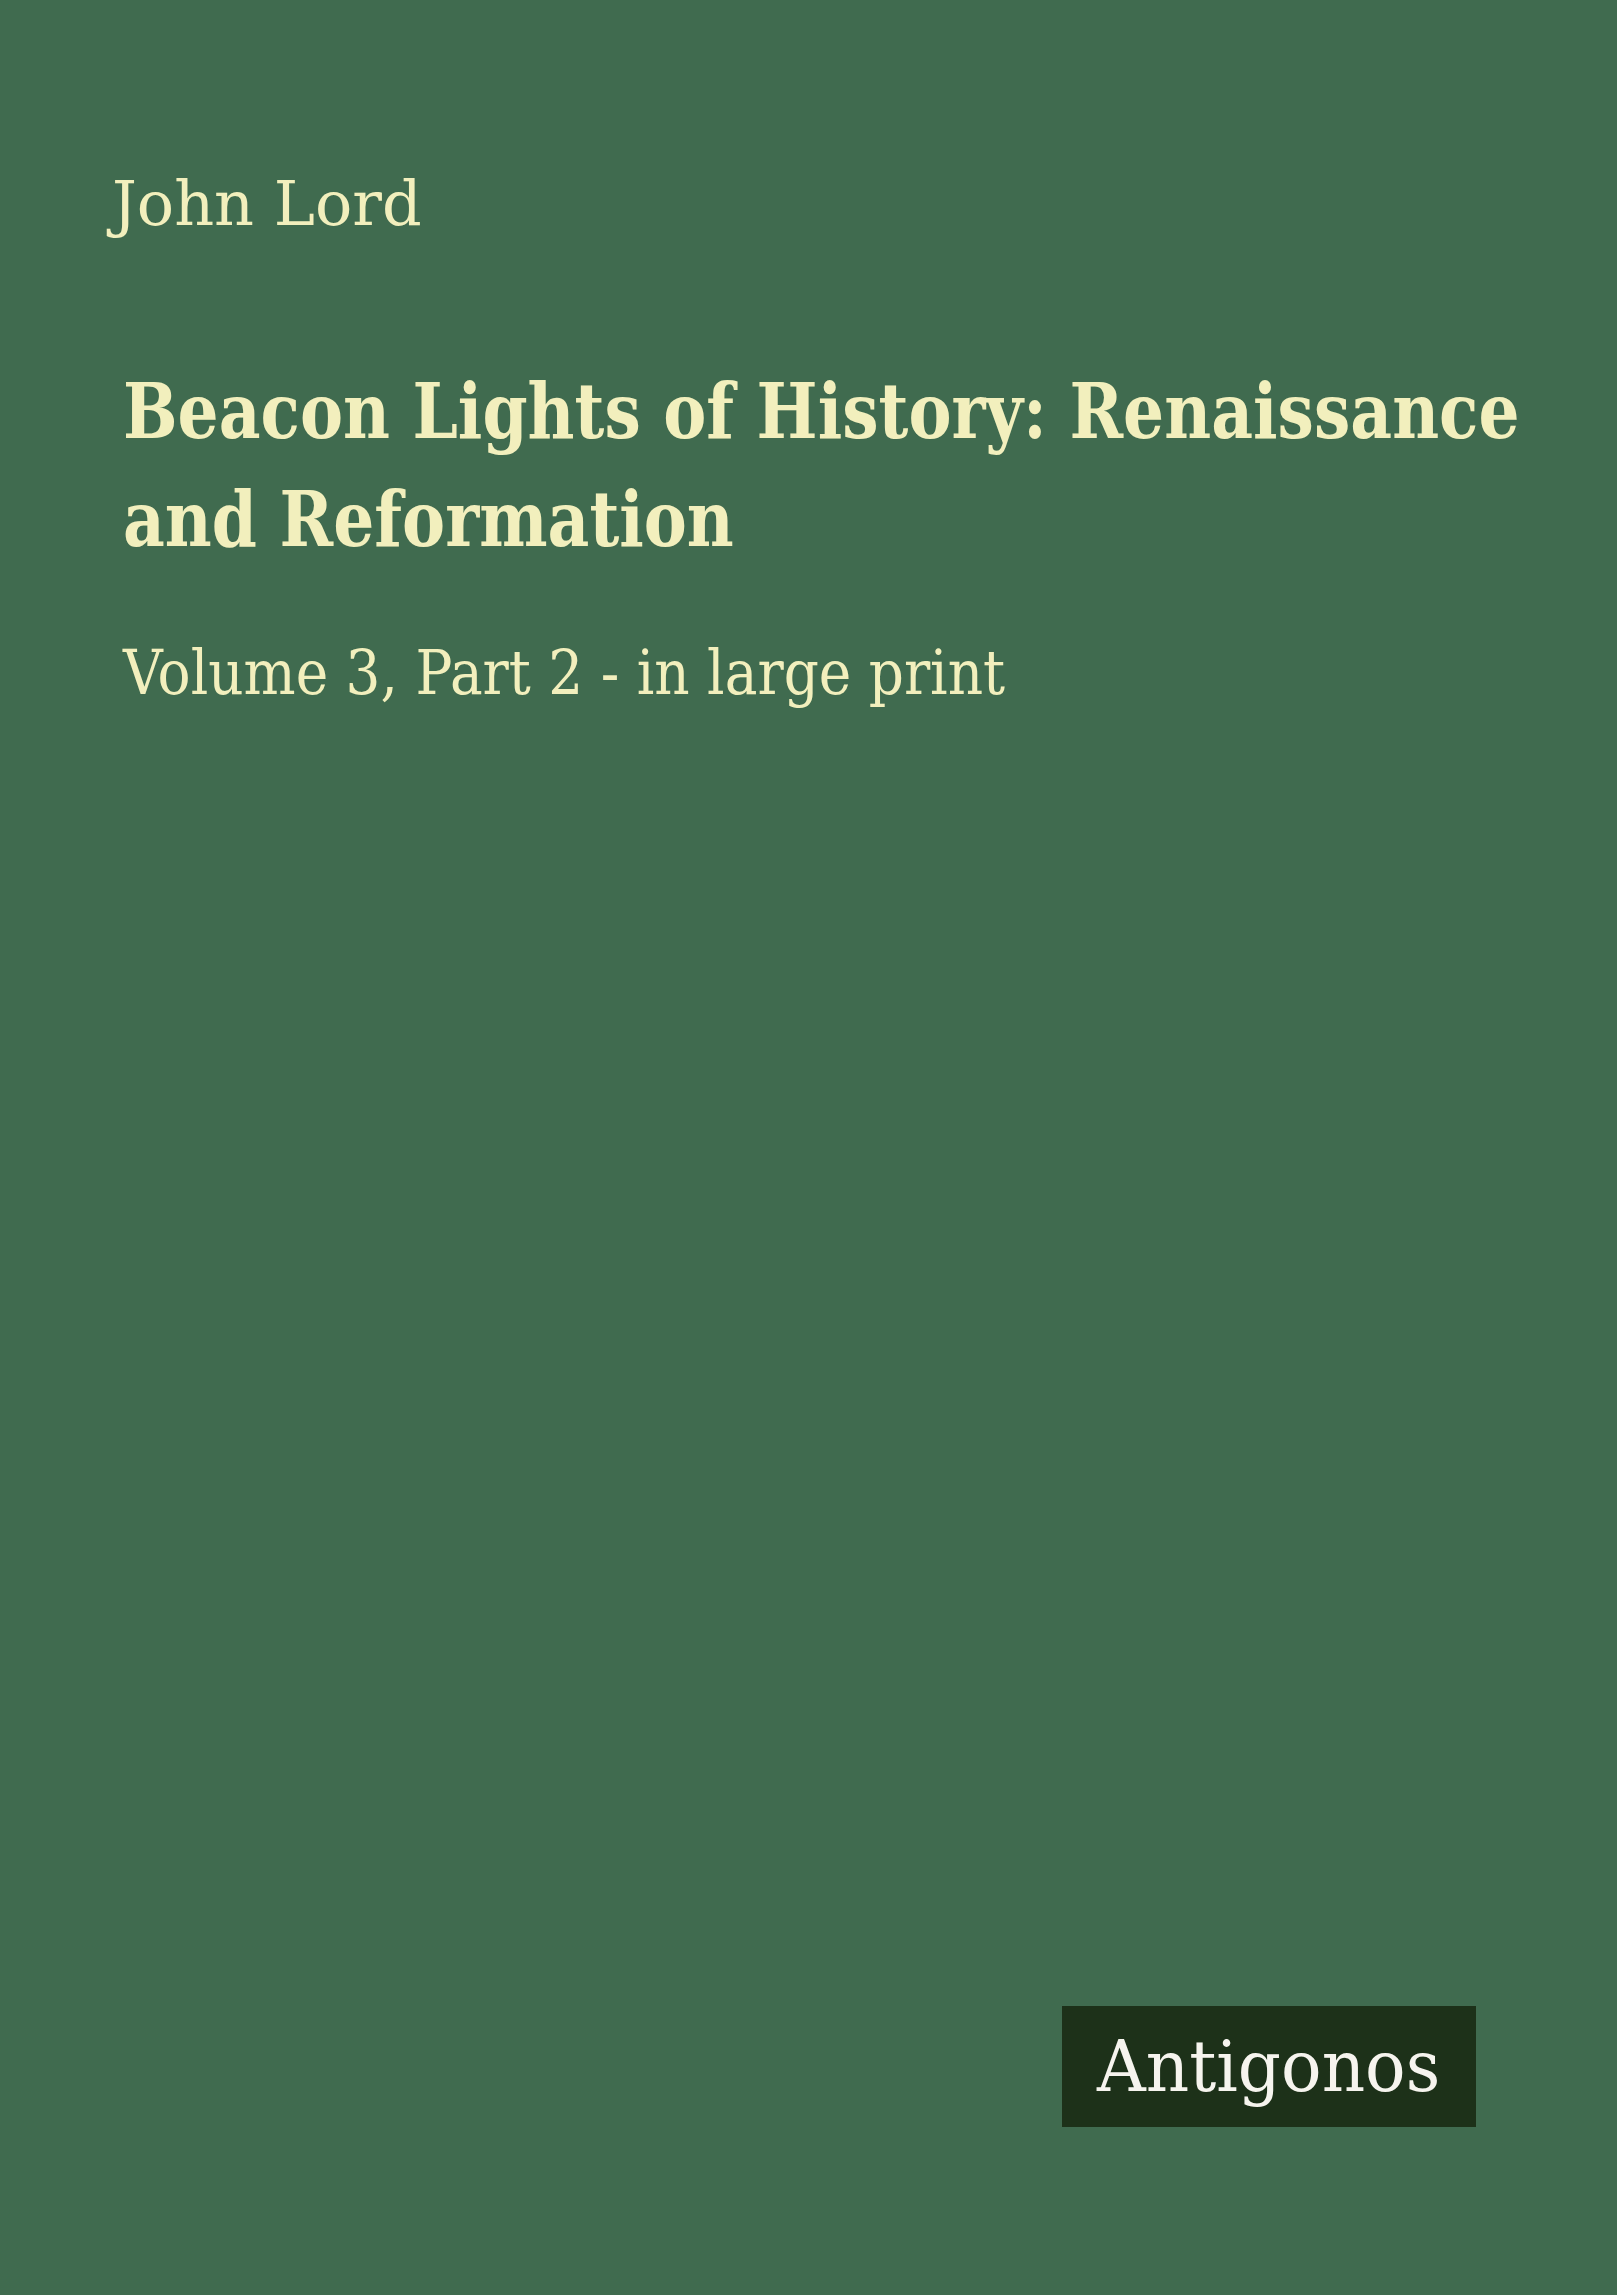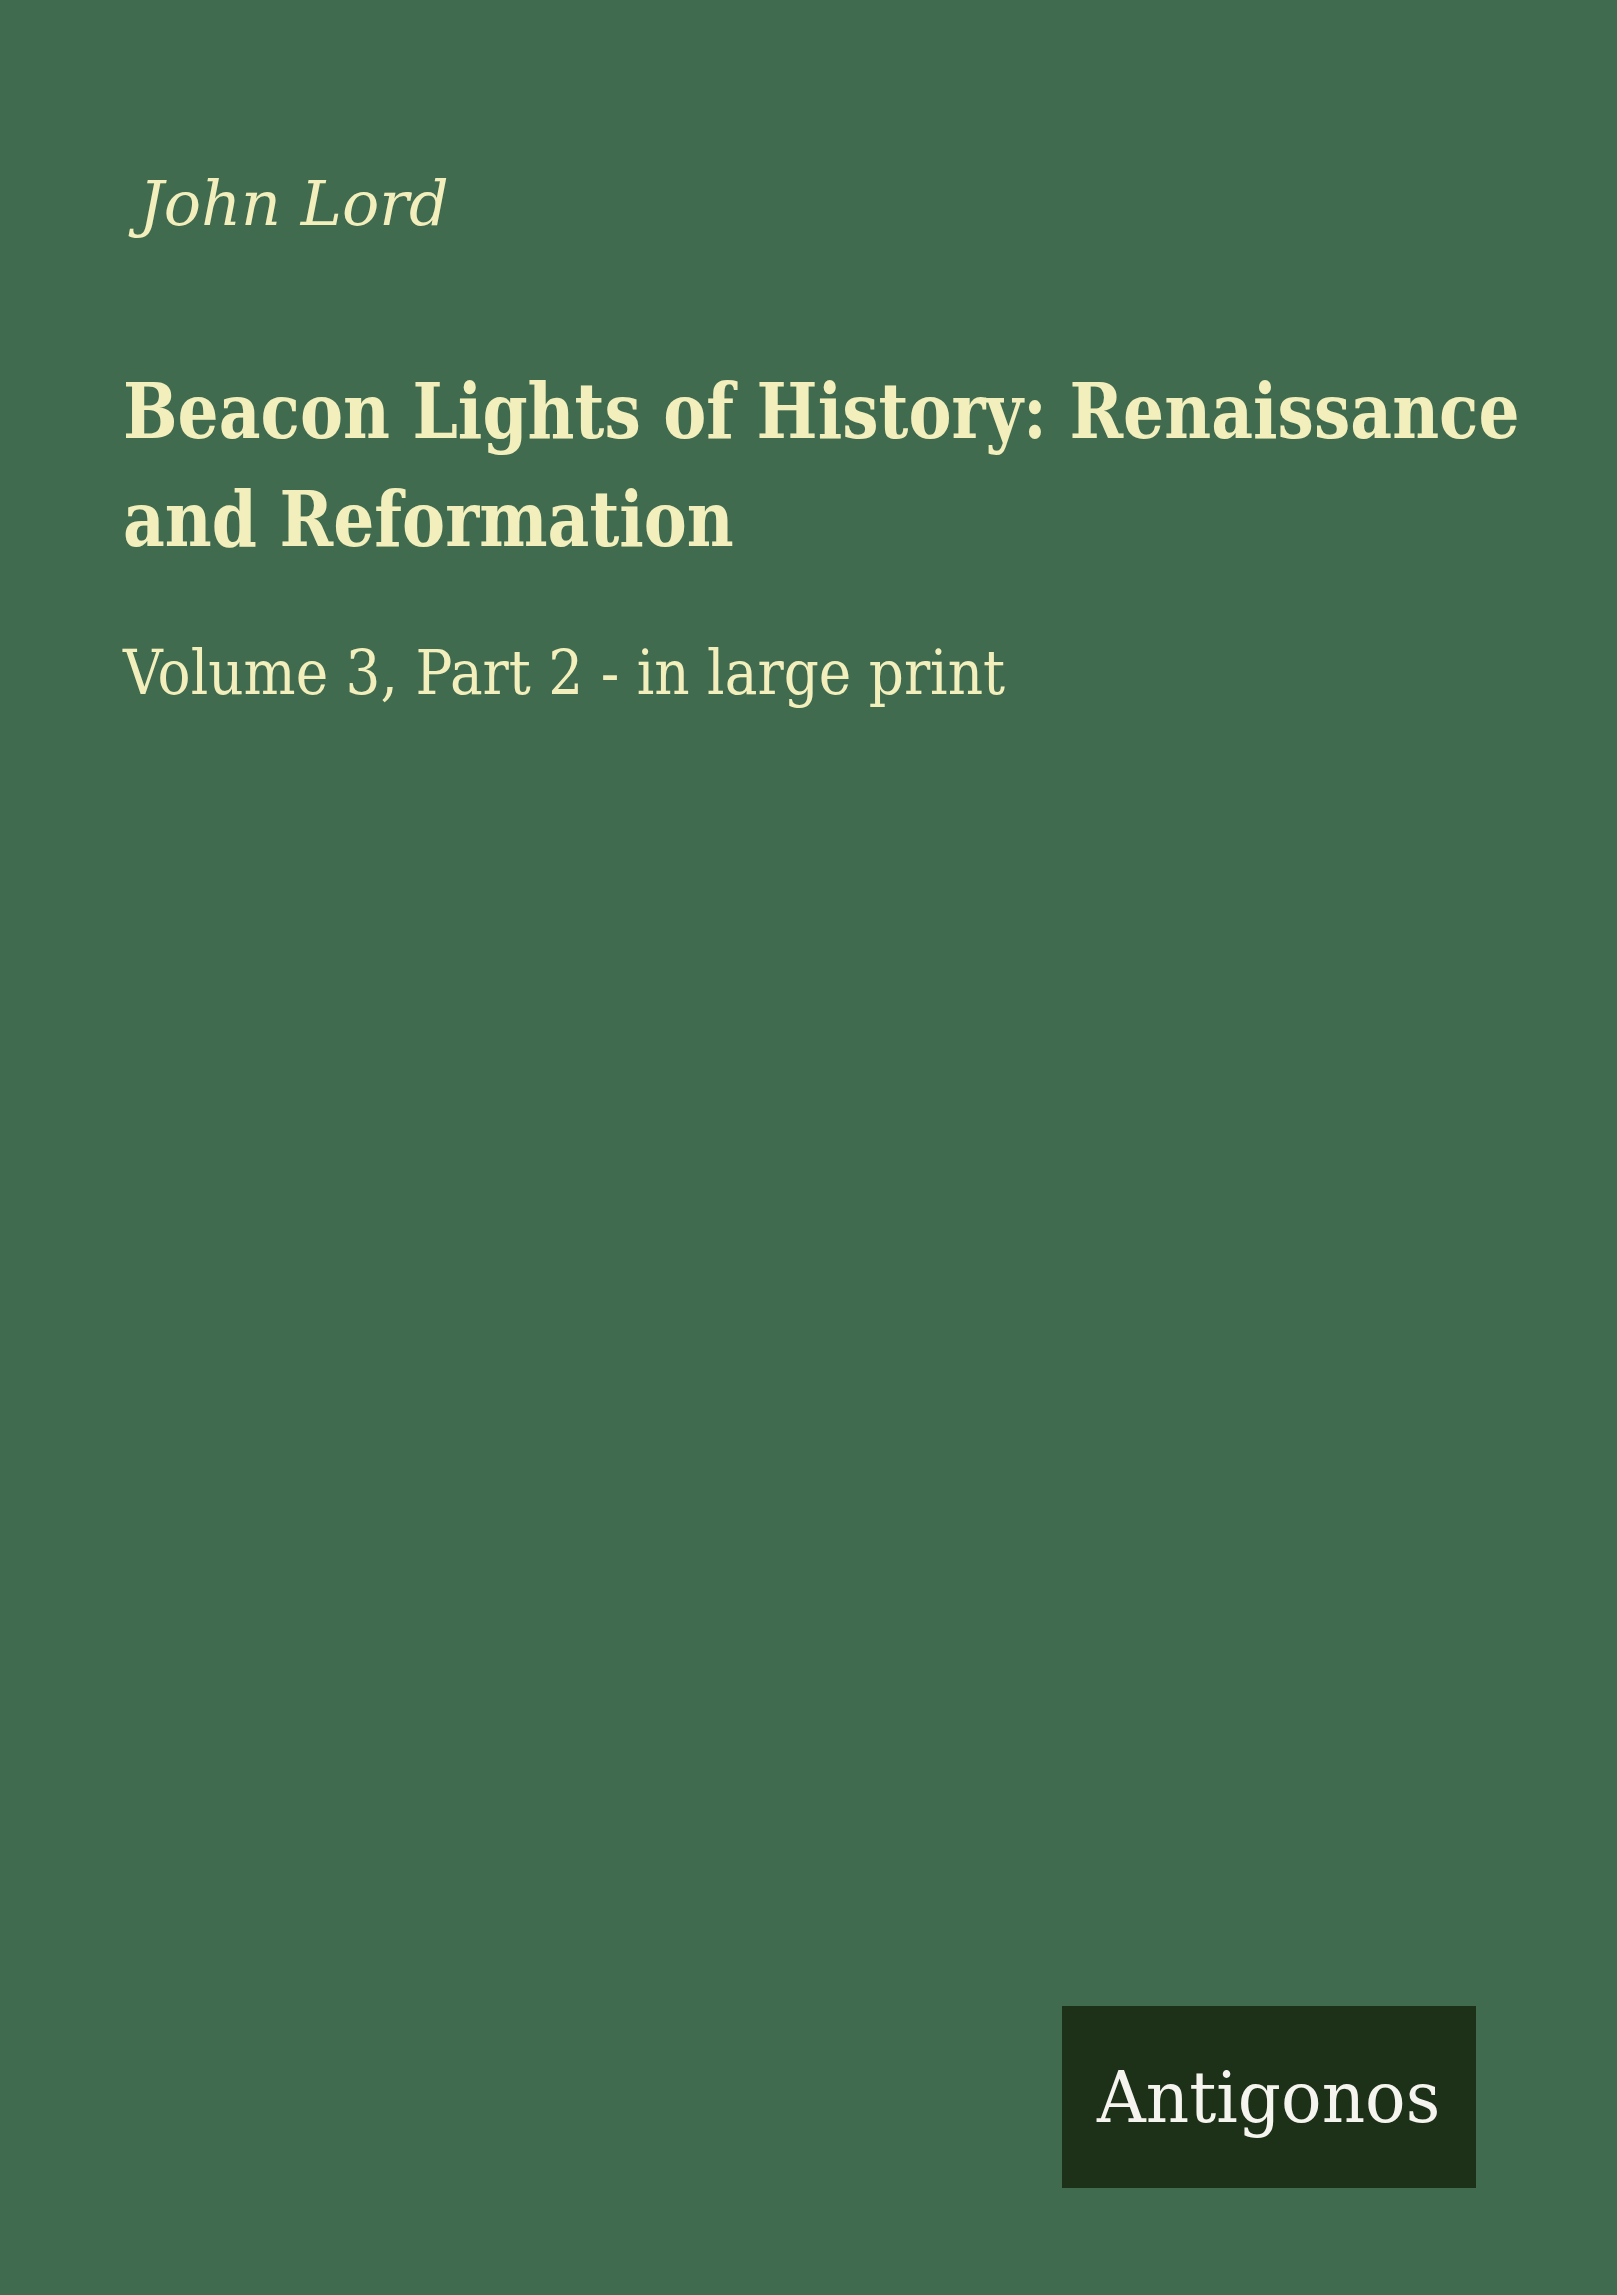--- a/index.html
+++ b/index.html
@@ -19,27 +19,26 @@
     background: var(--background);
   }
   .page {
     position: relative;
     width: 1618px;
     height: 2295px;
     background: var(--background);
   }
   .author {
     position: absolute;
-    left: 139px;
+    left: 112px;
     top: 173px;
     font-size: 62px;
     line-height: 1;
     color: var(--text-cream);
     white-space: nowrap;
-    font-style: italic;
   }
   .title {
     position: absolute;
     left: 123px;
     top: 358px;
     font-size: 76px;
     line-height: 108px;
     font-weight: bold;
     color: var(--text-cream);
     transform: scaleX(0.85);
@@ -58,21 +57,21 @@
     color: var(--text-cream);
     white-space: nowrap;
     transform: scaleX(0.9);
     transform-origin: top left;
   }
   .publisher-badge {
     position: absolute;
     left: 1062px;
     top: 2006px;
     width: 414px;
-    height: 182px;
+    height: 121px;
     background: var(--badge-background);
     display: flex;
     align-items: center;
     justify-content: center;
   }
   .publisher-name {
     font-size: 71px;
     line-height: 1;
     color: var(--badge-text);
     white-space: nowrap;

